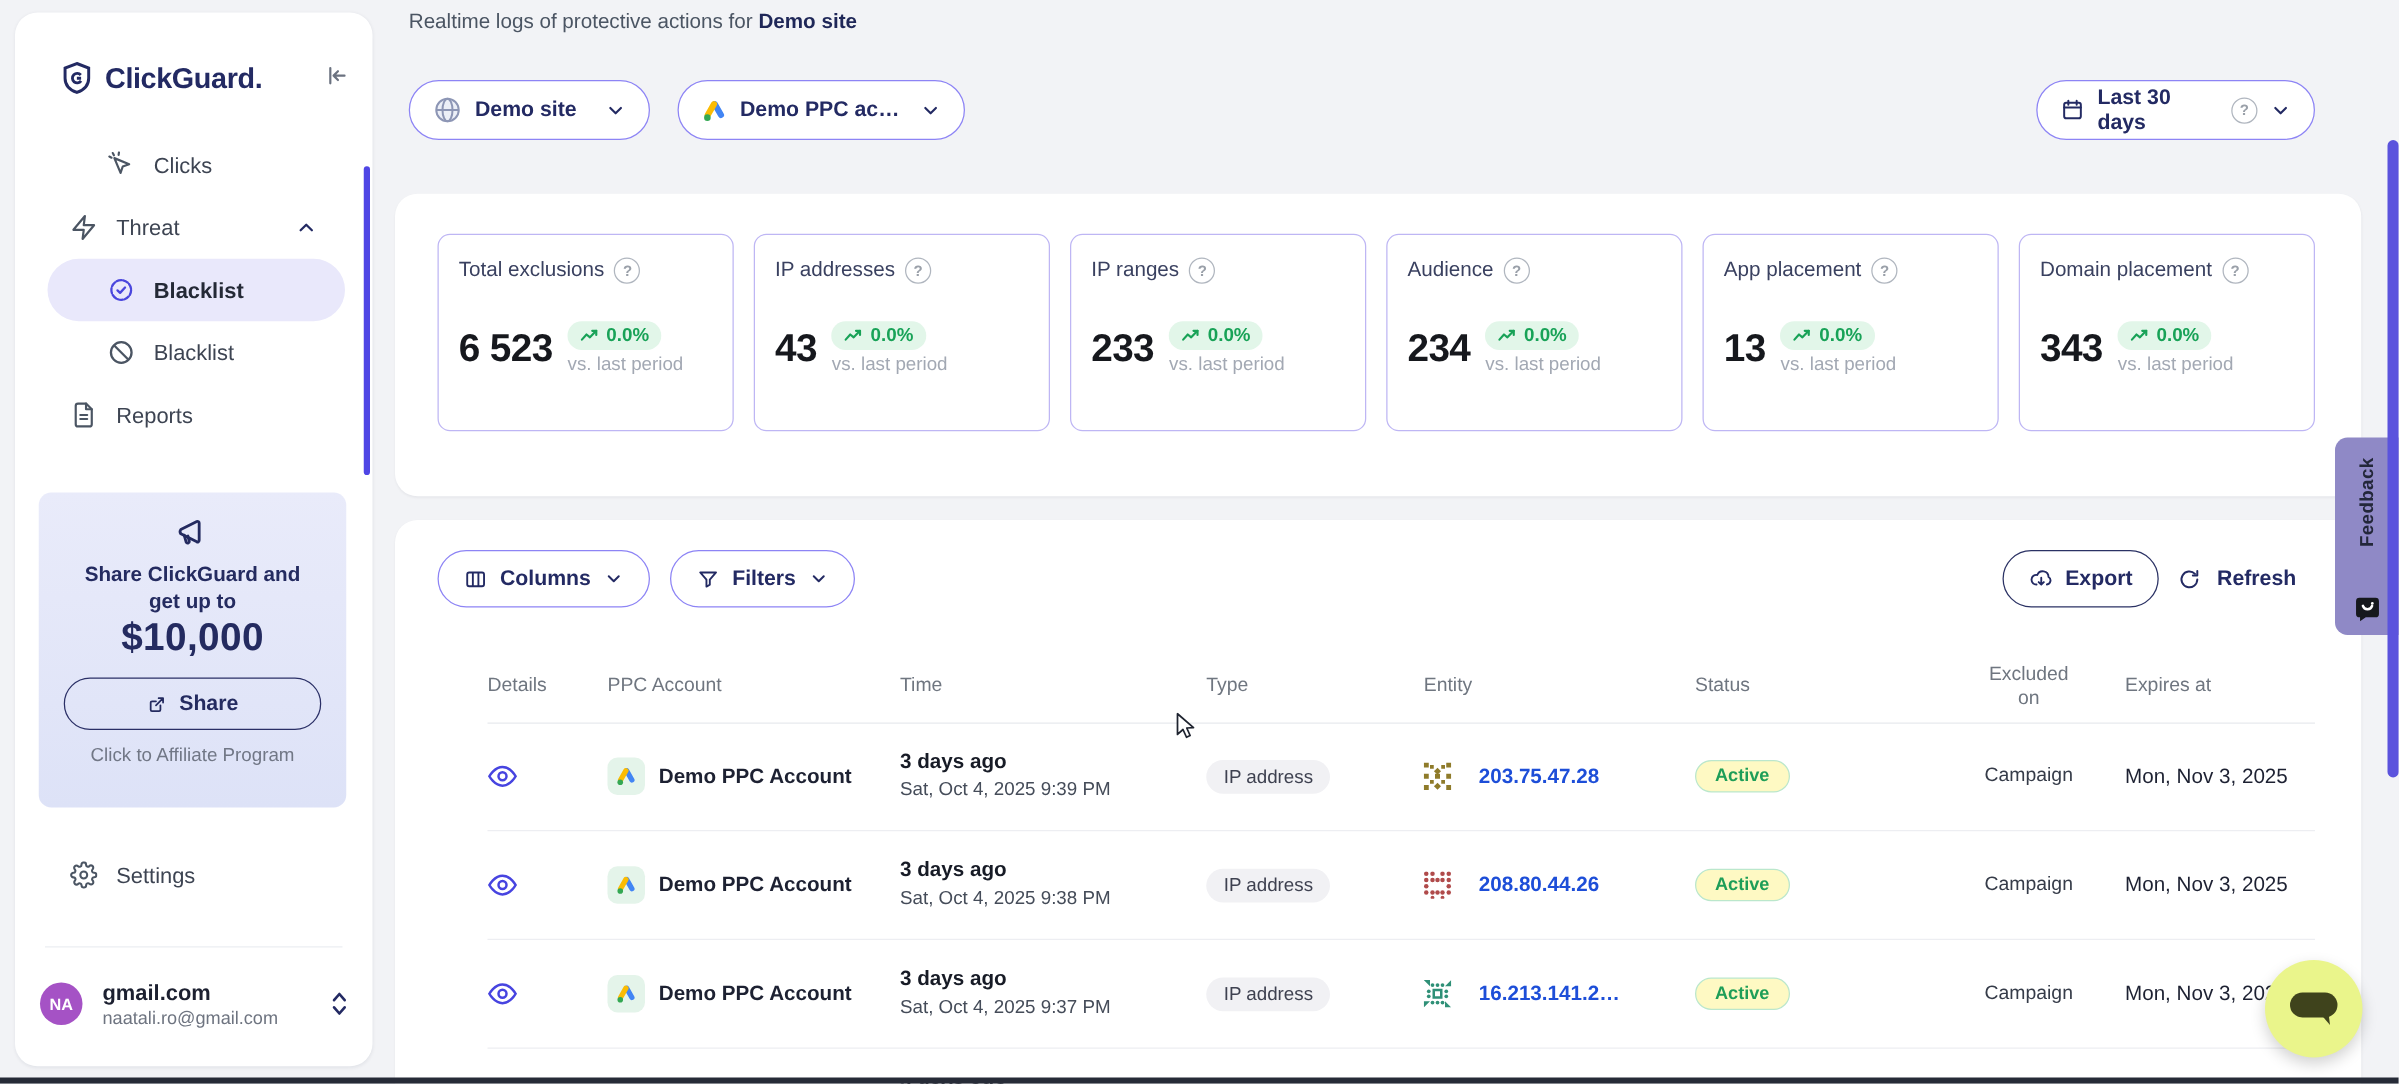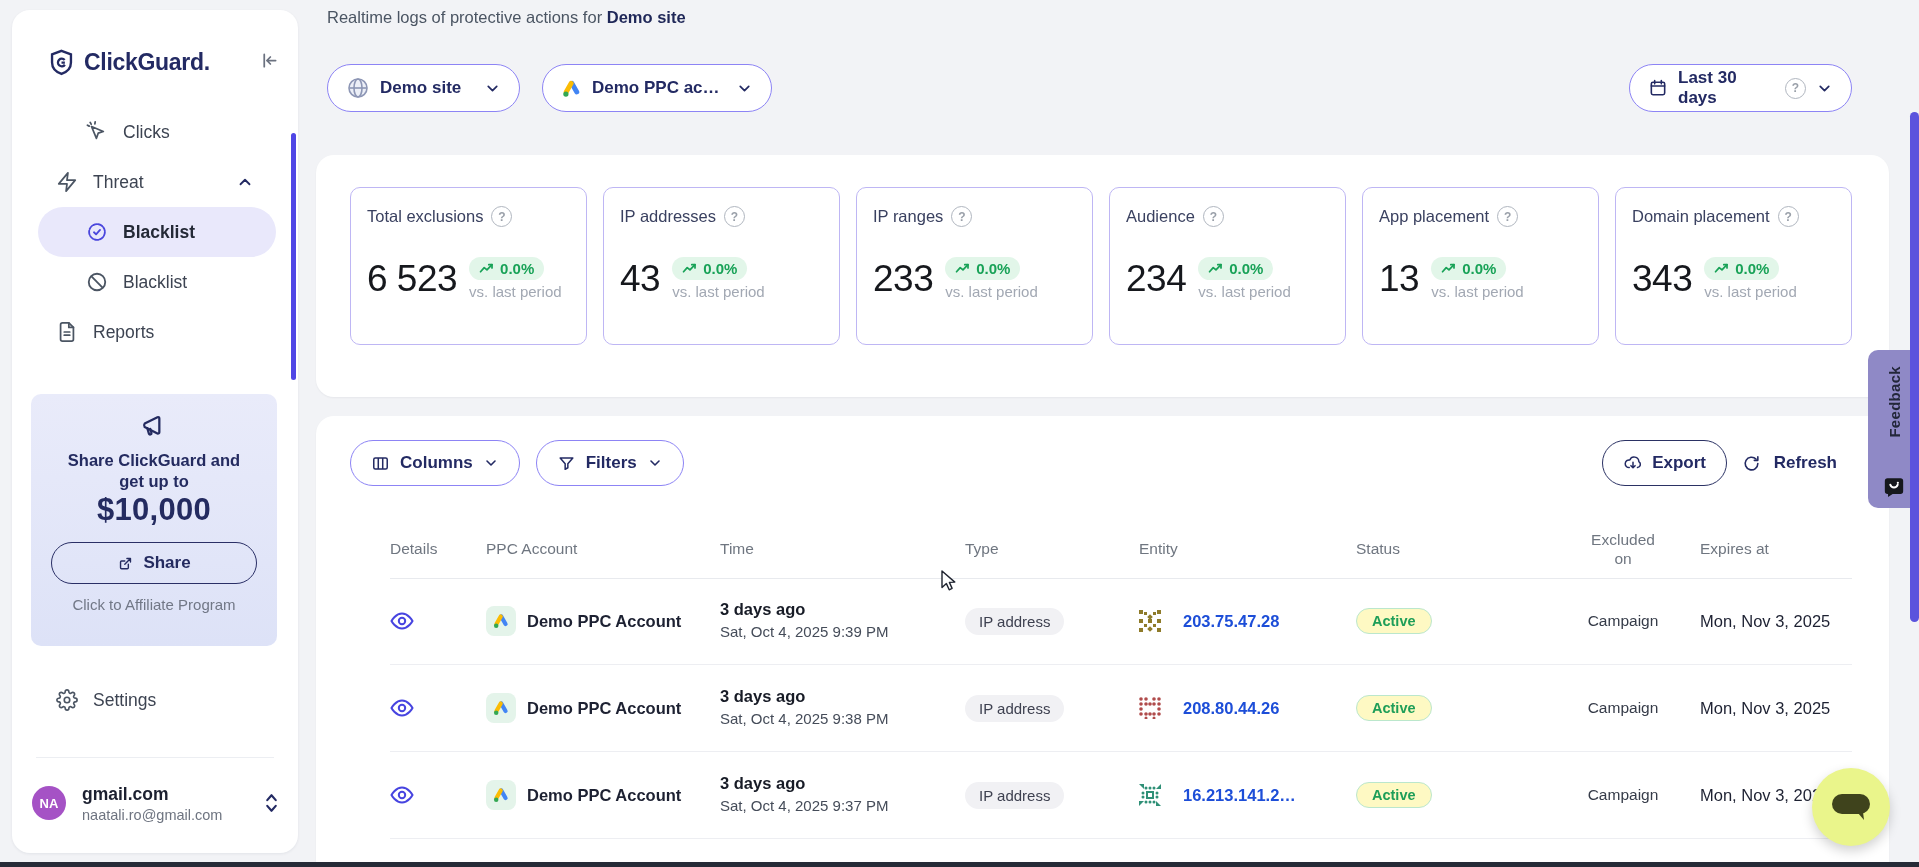--- a/index.html
+++ b/index.html
@@ -59,21 +59,21 @@
   .card{position:absolute;background:#fff;border-radius:18px;box-shadow:0 1px 2px rgba(16,24,40,.05)}
   #stats-card{left:316px;top:155px;width:1573px;height:242px}
   .stats-row{position:absolute;left:34px;top:32px;display:flex;gap:16px}
   .stat{width:237px;height:158px;box-sizing:border-box;border:1px solid #beb6f4;border-radius:10px;padding:18px 16px 14px}
   .stat-label-row{display:flex;align-items:center;gap:8px}
   .stat-label{font-size:16.5px;font-weight:500;color:#3a4160}
   .help{width:19px;height:19px;border:1.5px solid #b0b6bf;border-radius:50%;color:#9aa0a9;
         font-size:12px;font-weight:700;display:inline-flex;align-items:center;justify-content:center;flex:0 0 19px}
   .help::after{content:"?"}
   .stat-value-row{display:flex;align-items:center;gap:12px;margin-top:30px}
-  .stat-value{font-size:37px;font-weight:400;color:#16181d;letter-spacing:-.5px}
+  .stat-value{font-size:31px;font-weight:700;color:#16181d;letter-spacing:-.5px}
   .trend-badge{display:inline-flex;align-items:center;gap:6px;background:#e2f6e9;color:#18a257;
                border-radius:13px;padding:3px 10px;font-size:15px;font-weight:700;width:max-content}
   .stat-caption{font-size:15px;color:#a2a8b3;margin-top:3px}
 
   #table-card{left:316px;top:416px;width:1573px;height:470px;border-radius:18px 18px 0 0}
   .toolbar-left{position:absolute;left:34px;top:24px;display:flex;gap:16px}
   .btn-outline{height:46px;border:1px solid #8d84f5;border-radius:23px;background:#fff;display:flex;align-items:center;
                gap:10px;padding:0 20px;font-size:17px;font-weight:600;color:#232a63;box-sizing:border-box;cursor:pointer}
   #export-btn{position:absolute;top:24px;right:162px;height:46px;border:1.5px solid #2b3264;border-radius:23px;
               background:#fff;display:flex;align-items:center;gap:9px;padding:0 20px;font-size:17px;font-weight:600;

